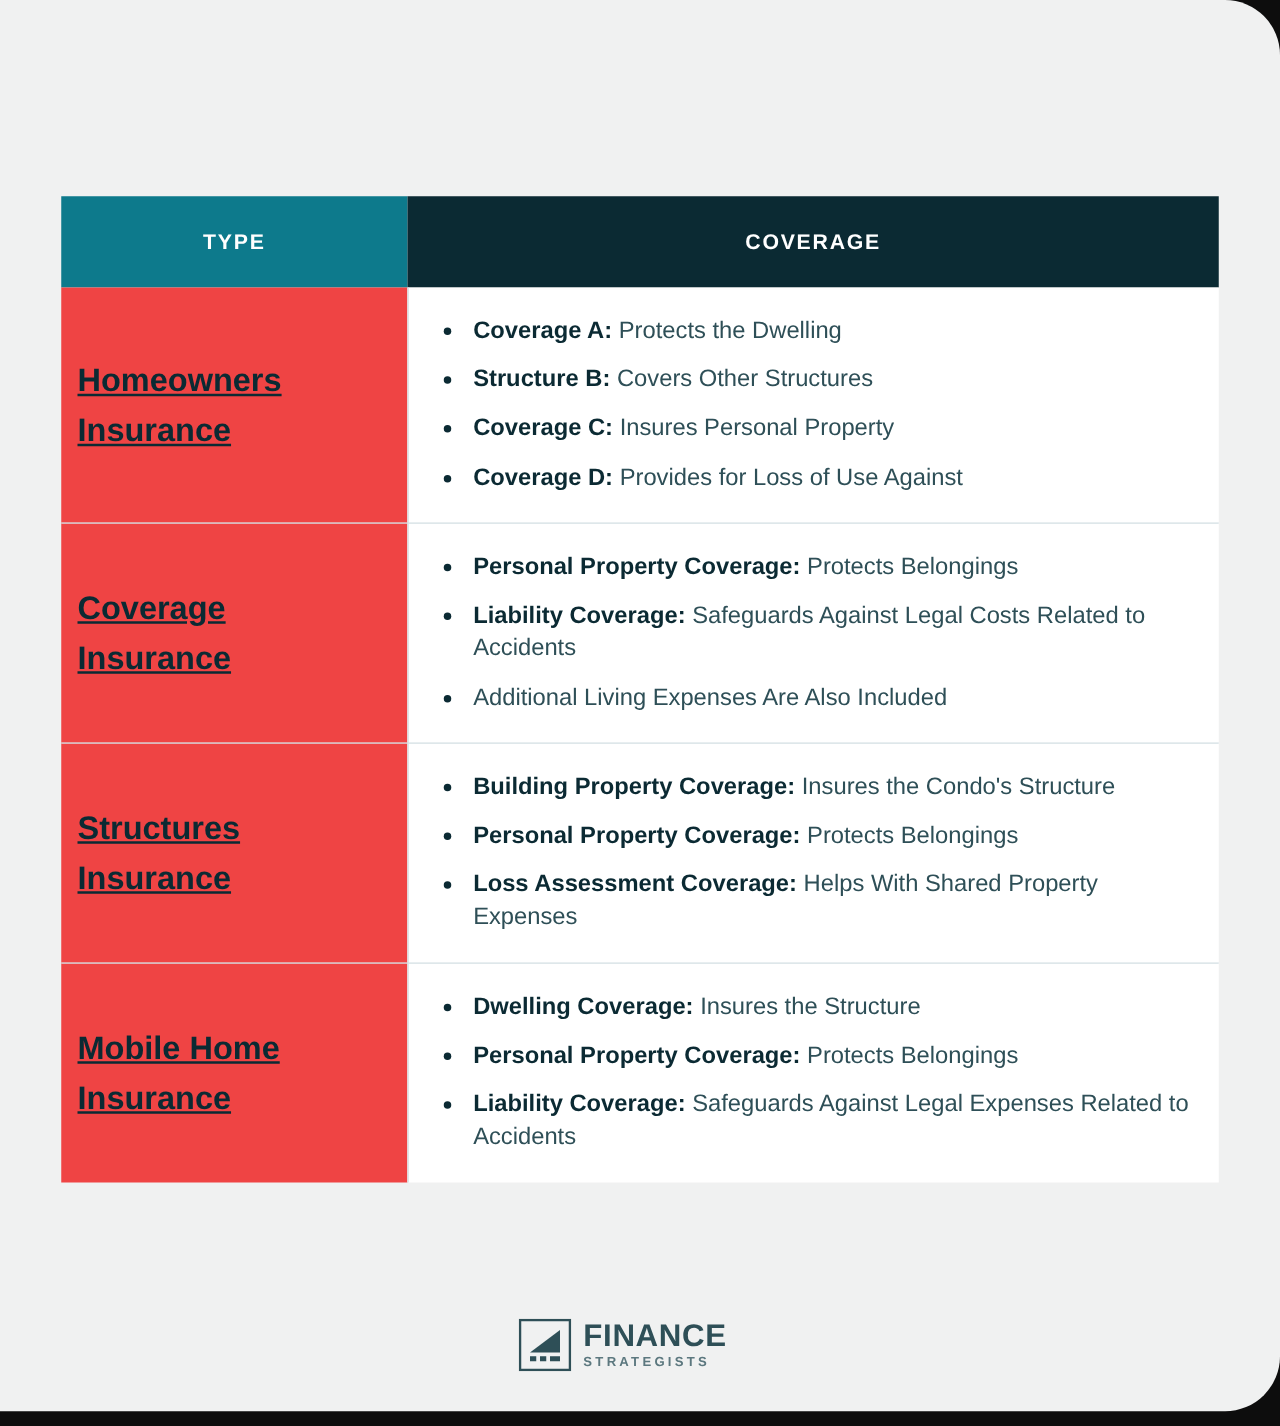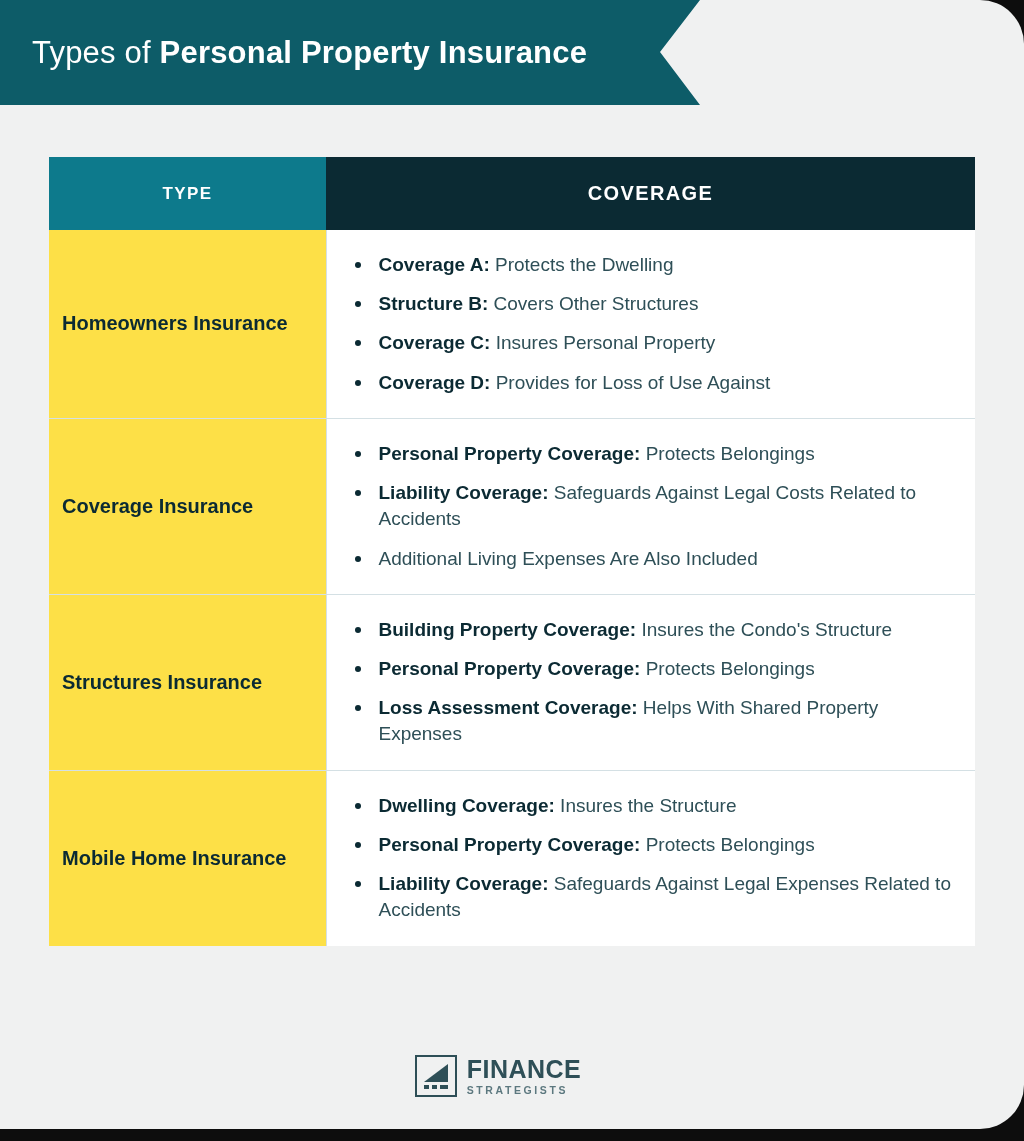--- a/index.html
+++ b/index.html
@@ -73,38 +73,39 @@
     font-size: 17px;
     font-weight: 700;
     letter-spacing: 1.4px;
     height: 73px;
     vertical-align: middle;
   }
 
   .th-coverage {
     background: #0b2a33;
     color: #ffffff;
-    font-size: 20px;
+    font-size: 17px;
     font-weight: 700;
     letter-spacing: 1.4px;
     text-align: center;
     height: 73px;
     vertical-align: middle;
   }
 
   .td-type {
-    background: #fde047;
+    background: #ef4444;
     color: #0b2a33;
-    font-size: 20px;
+    font-size: 26px;
     font-weight: 700;
     line-height: 1.55;
     padding: 18px 22px 18px 13px;
     vertical-align: middle;
     border-bottom: 1px solid #d4e0e4;
     border-right: 1px solid #d4e0e4;
+    text-decoration: underline;
   }
 
   .td-cov {
     background: #ffffff;
     padding: 18px 20px 18px 26px;
     vertical-align: middle;
     border-bottom: 1px solid #d4e0e4;
     margin-top: 48px;
   }
 
@@ -179,25 +180,20 @@
     letter-spacing: 2.6px;
     margin-top: 3px;
   }
 </style>
 </head>
 <body>
 
 <div class="page">
   <div class="card">
 
-    <div class="ribbon">
-      <div class="ribbon-title">
-        <span>Types of </span><b>Personal Property Insurance</b>
-      </div>
-    </div>
 
     <table class="table">
       <colgroup>
         <col class="c1">
         <col class="c2">
       </colgroup>
       <thead>
         <tr>
           <th class="th-type">TYPE</th>
           <th class="th-coverage">COVERAGE</th>

